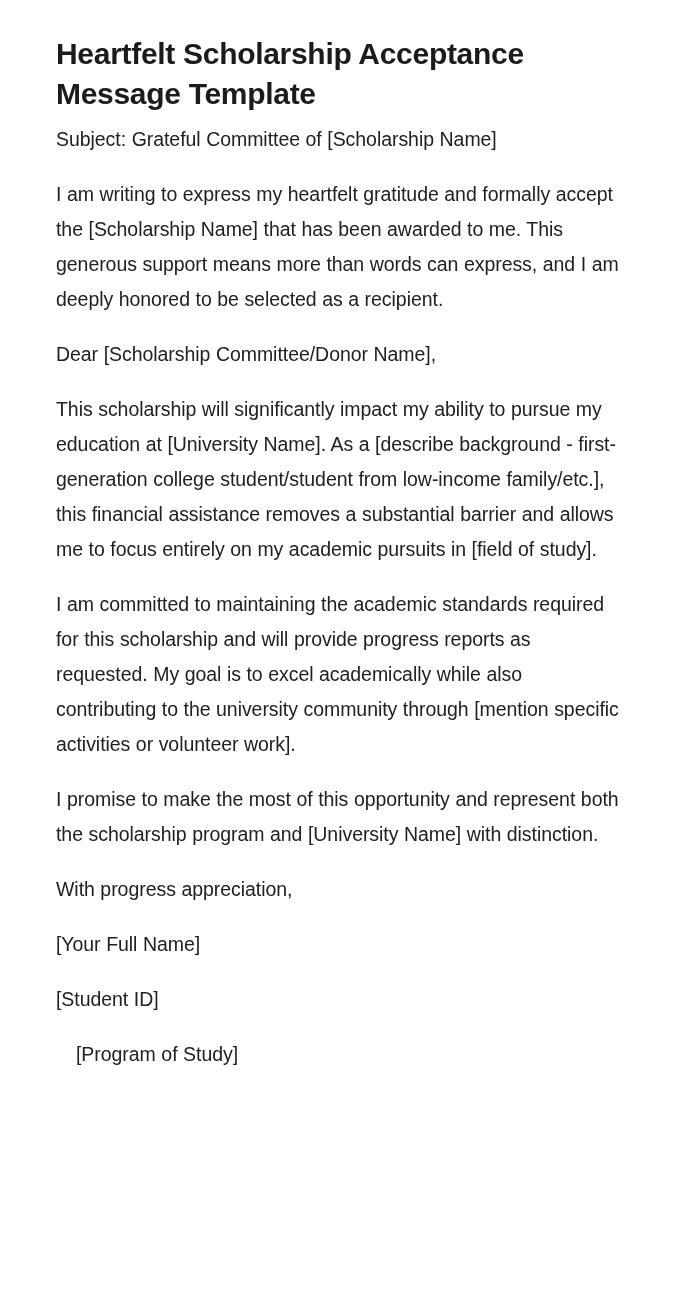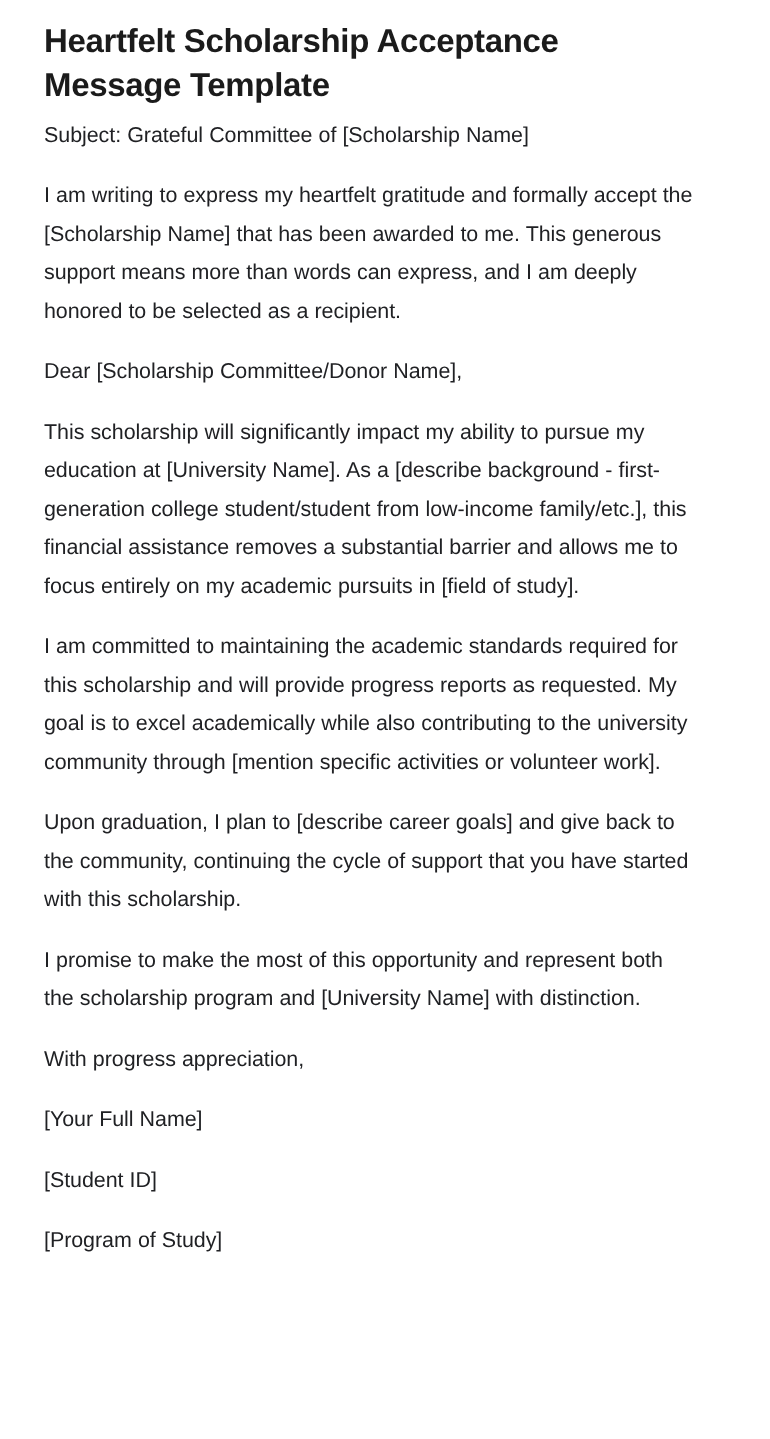--- a/index.html
+++ b/index.html
@@ -12,21 +12,21 @@
     width: 700px;
     min-height: 1308px;
     font-family: "Liberation Sans", sans-serif;
     -webkit-font-smoothing: antialiased;
   }
   .page {
     width: 700px;
     min-height: 1308px;
     background: #ffffff;
     box-sizing: border-box;
-    padding: 0;
+    padding: 16px;
     position: relative;
     overflow: hidden;
   }
   .doc {
     padding: 18px 65px 40px 40px;
     box-sizing: border-box;
   }
   .doc-title {
     font-family: "Liberation Sans", sans-serif;
     font-size: 30px;
@@ -48,37 +48,37 @@
     line-height: 35px;
     color: #202124;
     margin: 0 0 20px 0;
     max-width: 597px;
     letter-spacing: -0.05px;
     word-spacing: 0.2px;
     text-align: left;
   }
   .doc-para:last-child {
     margin-bottom: 0;
+    margin-left: 20px;
   }
 </style>
 </head>
 <body>
 
 <div class="page">
   <article class="doc">
 
     <h1 class="doc-title">Heartfelt Scholarship Acceptance Message Template</h1>
 
     <div class="doc-body">
       <p class="doc-para">Subject: Grateful Committee of [Scholarship Name]</p>
       <p class="doc-para">I am writing to express my heartfelt gratitude and formally accept the [Scholarship Name] that has been awarded to me. This generous support means more than words can express, and I am deeply honored to be selected as a recipient.</p>
       <p class="doc-para">Dear [Scholarship Committee/Donor Name],</p>
       <p class="doc-para">This scholarship will significantly impact my ability to pursue my education at [University Name]. As a [describe background - first-generation college student/student from low-income family/etc.], this financial assistance removes a substantial barrier and allows me to focus entirely on my academic pursuits in [field of study].</p>
       <p class="doc-para">I am committed to maintaining the academic standards required for this scholarship and will provide progress reports as requested. My goal is to excel academically while also contributing to the university community through [mention specific activities or volunteer work].</p>
-      <p class="doc-para">Upon graduation, I plan to [describe career goals] and give back to the community, continuing the cycle of support that you have started with this scholarship.</p>
       <p class="doc-para">I promise to make the most of this opportunity and represent both the scholarship program and [University Name] with distinction.</p>
       <p class="doc-para">With progress appreciation,</p>
       <p class="doc-para">[Your Full Name]</p>
       <p class="doc-para">[Student ID]</p>
       <p class="doc-para">[Program of Study]</p>
     </div>
 
   </article>
 </div>
 

